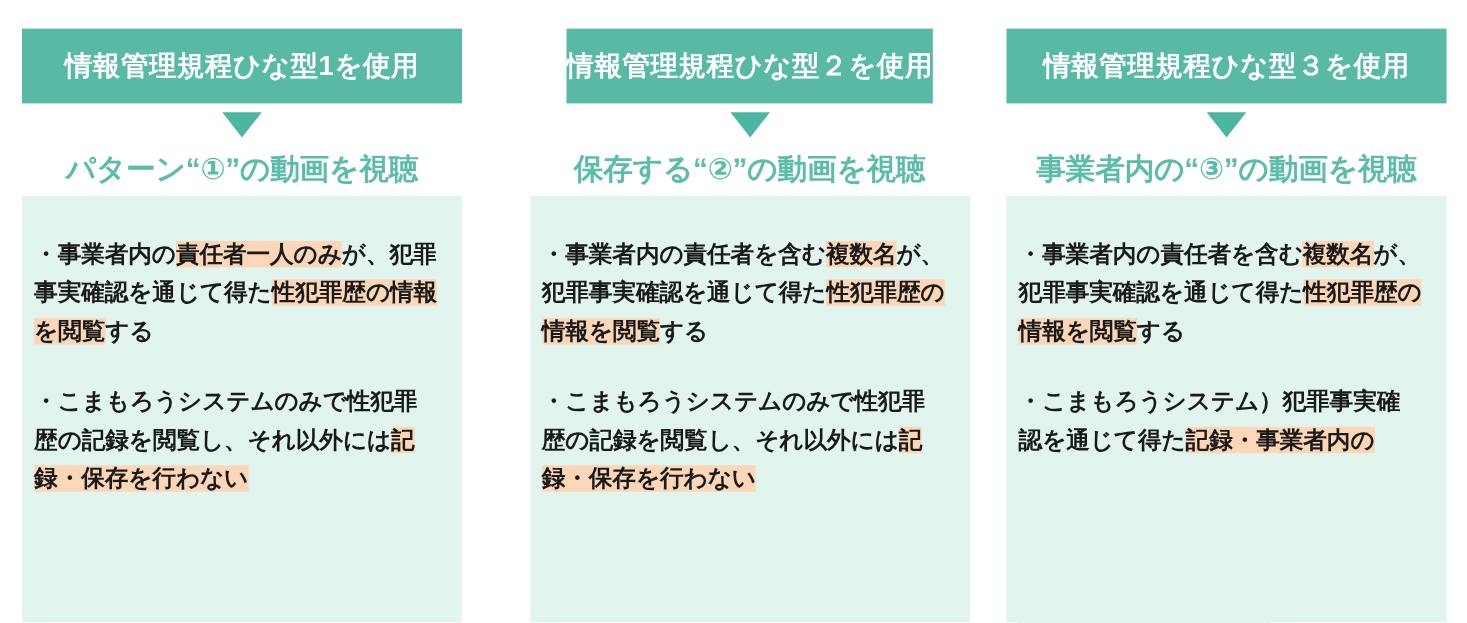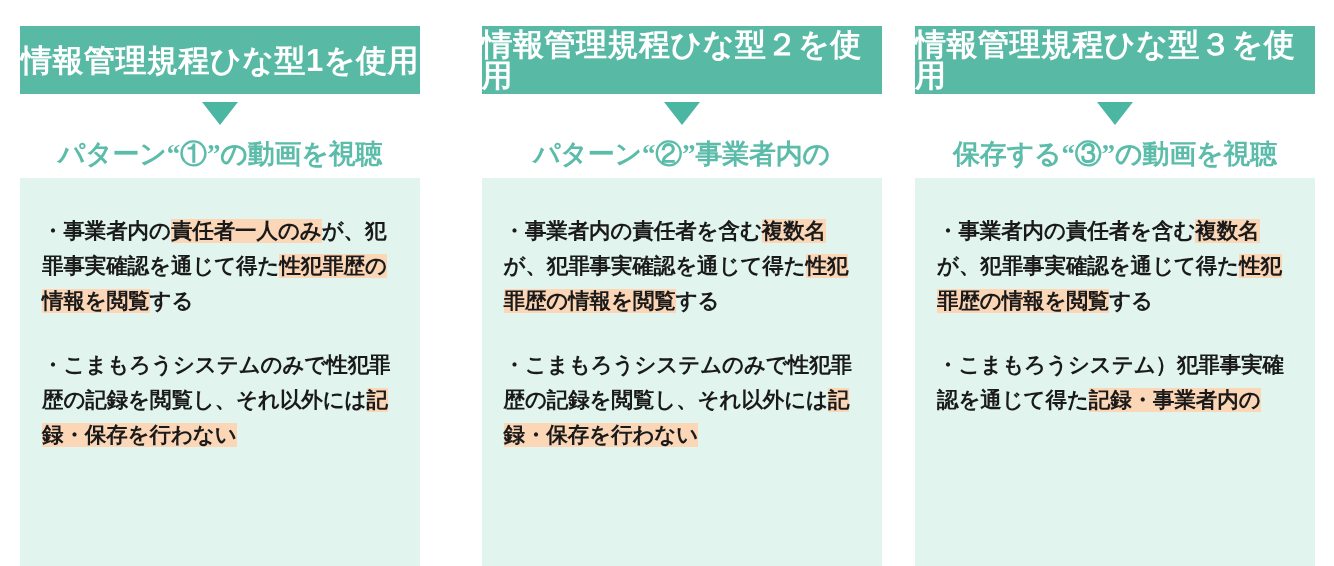--- a/index.html
+++ b/index.html
@@ -39,21 +39,21 @@
 
   
   .header-bar {
     margin-top: 26px;
     height: 68px;
     background: #58b9a5;
     color: #ffffff;
     display: flex;
     align-items: center;
     justify-content: center;
-    font-size: 31px;
+    font-size: 25px;
     font-weight: bold;
     letter-spacing: 0.5px;
     line-height: 1;
     box-sizing: border-box;
   }
 
   
   .arrow-wrap {
     height: 38px;
     display: flex;
@@ -74,28 +74,27 @@
     font-size: 27px;
     font-weight: bold;
     text-align: center;
     line-height: 1.1;
     height: 46px;
     display: flex;
     align-items: center;
     justify-content: center;
     white-space: nowrap;
     letter-spacing: -0.2px;
-    font-family: Liberation Serif, serif;
   }
 
   
   .panel {
     background: #e1f5ee;
     flex: 1 1 auto;
-    padding: 36px 22px 20px 22px;
+    padding: 36px 22px 20px 11px;
     box-sizing: border-box;
   }
 
   .para {
     font-size: 21.5px;
     font-weight: bold;
     color: #1a1a1a;
     line-height: 1.62;
     margin: 0;
     letter-spacing: -0.1px;
@@ -128,32 +127,32 @@
       <p class="para"><span>・事業者内の</span><mark class="hl">責任者一人のみ</mark><span>が、犯罪事実確認を通じて得た</span><mark class="hl">性犯罪歴の情報を閲覧</mark><span>する</span></p>
       <p class="para"><span>・こまもろうシステムのみで性犯罪歴の記録を閲覧し、それ以外には</span><mark class="hl">記録・保存を行わない</mark></p>
     </div>
   </div>
 
   <div class="column col-2">
     <div class="header-bar">情報管理規程ひな型２を使用</div>
     <div class="arrow-wrap">
       <div class="arrow-down"></div>
     </div>
-    <div class="subtitle">パターン“②”事業者内の</div>
+    <div class="subtitle">保存する“②”の動画を視聴</div>
     <div class="panel">
       <p class="para"><span>・事業者内の責任者を含む</span><mark class="hl">複数名</mark><span>が、犯罪事実確認を通じて得た</span><mark class="hl">性犯罪歴の情報を閲覧</mark><span>する</span></p>
       <p class="para"><span>・こまもろうシステムのみで性犯罪歴の記録を閲覧し、それ以外には</span><mark class="hl">記録・保存を行わない</mark></p>
     </div>
   </div>
 
   <div class="column col-3">
     <div class="header-bar">情報管理規程ひな型３を使用</div>
     <div class="arrow-wrap">
       <div class="arrow-down"></div>
     </div>
-    <div class="subtitle">保存する“③”の動画を視聴</div>
+    <div class="subtitle">事業者内の“③”の動画を視聴</div>
     <div class="panel">
       <p class="para"><span>・事業者内の責任者を含む</span><mark class="hl">複数名</mark><span>が、犯罪事実確認を通じて得た</span><mark class="hl">性犯罪歴の情報を閲覧</mark><span>する</span></p>
       <p class="para"><span>・こまもろうシステム）犯罪事実確認を通じて得た</span><mark class="hl">記録・事業者内の</mark></p>
     </div>
   </div>
 
 </div>
 
 </body></html>

